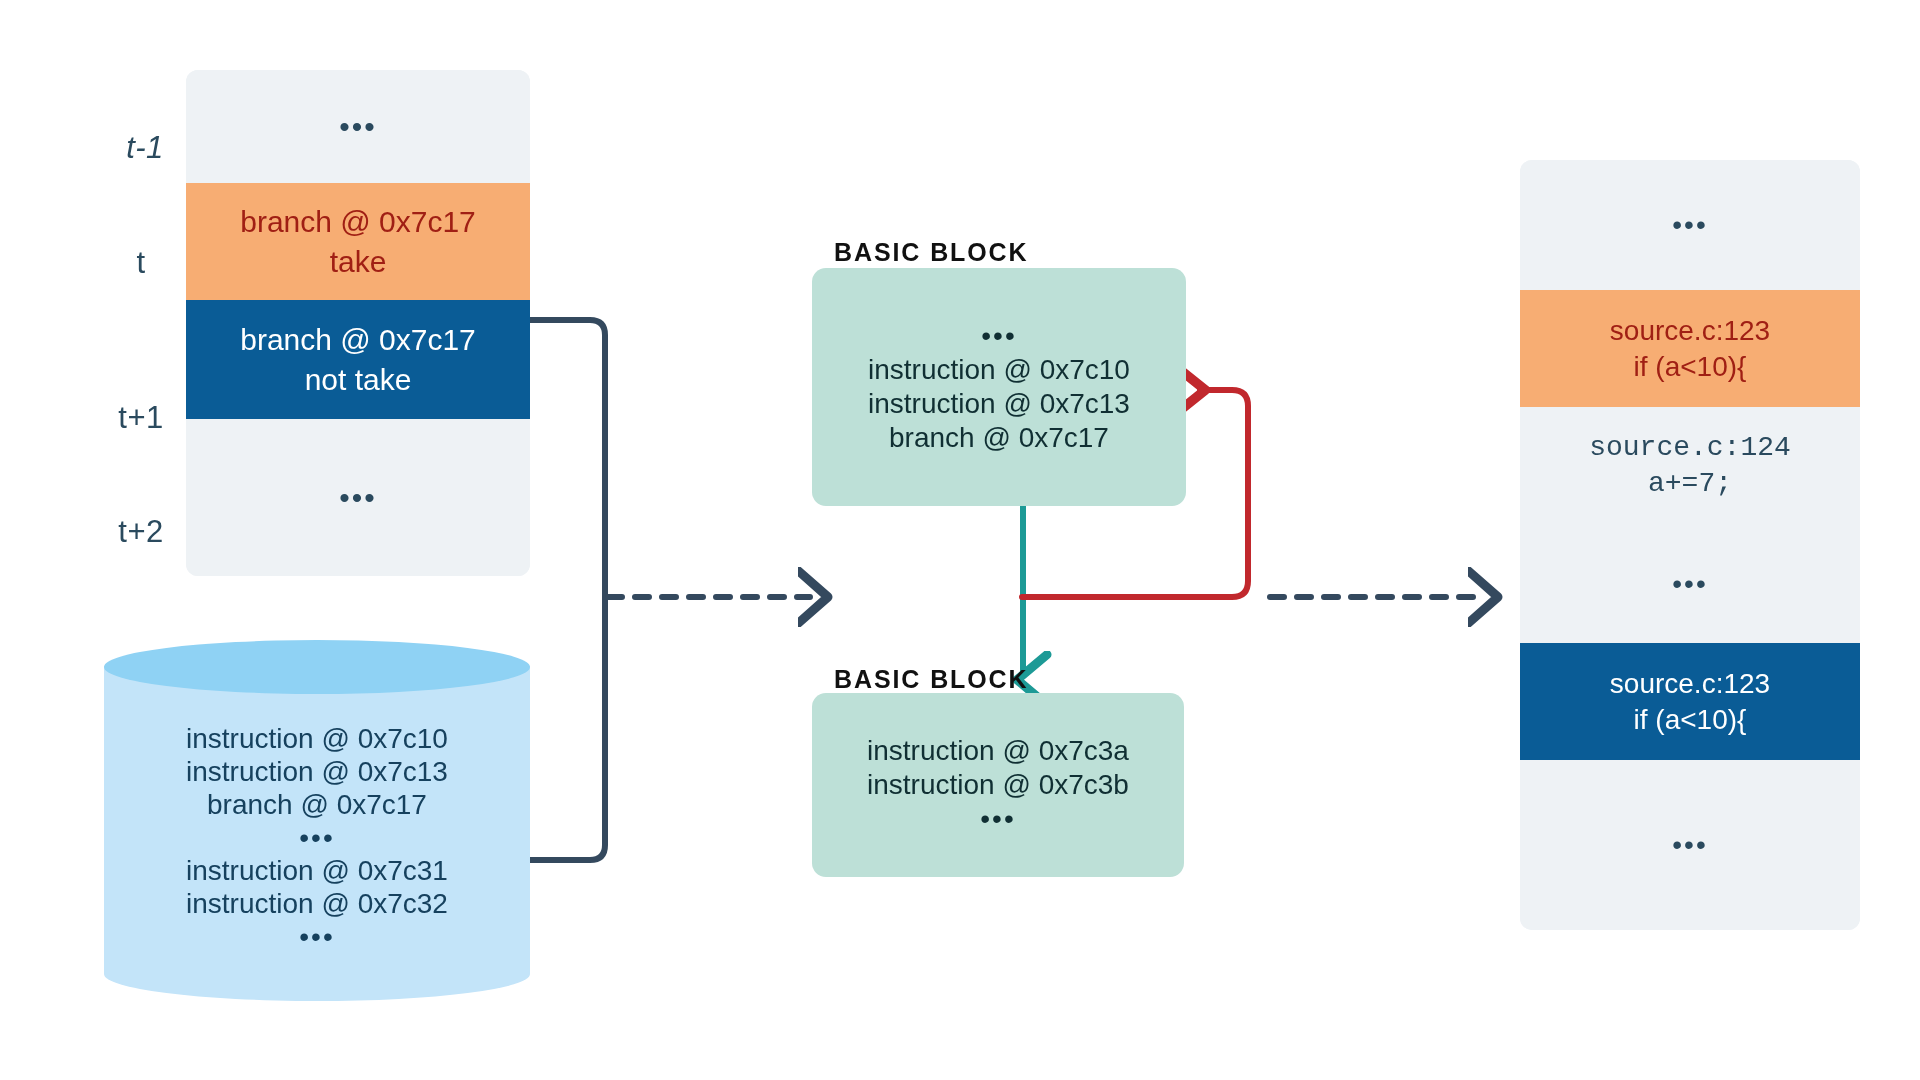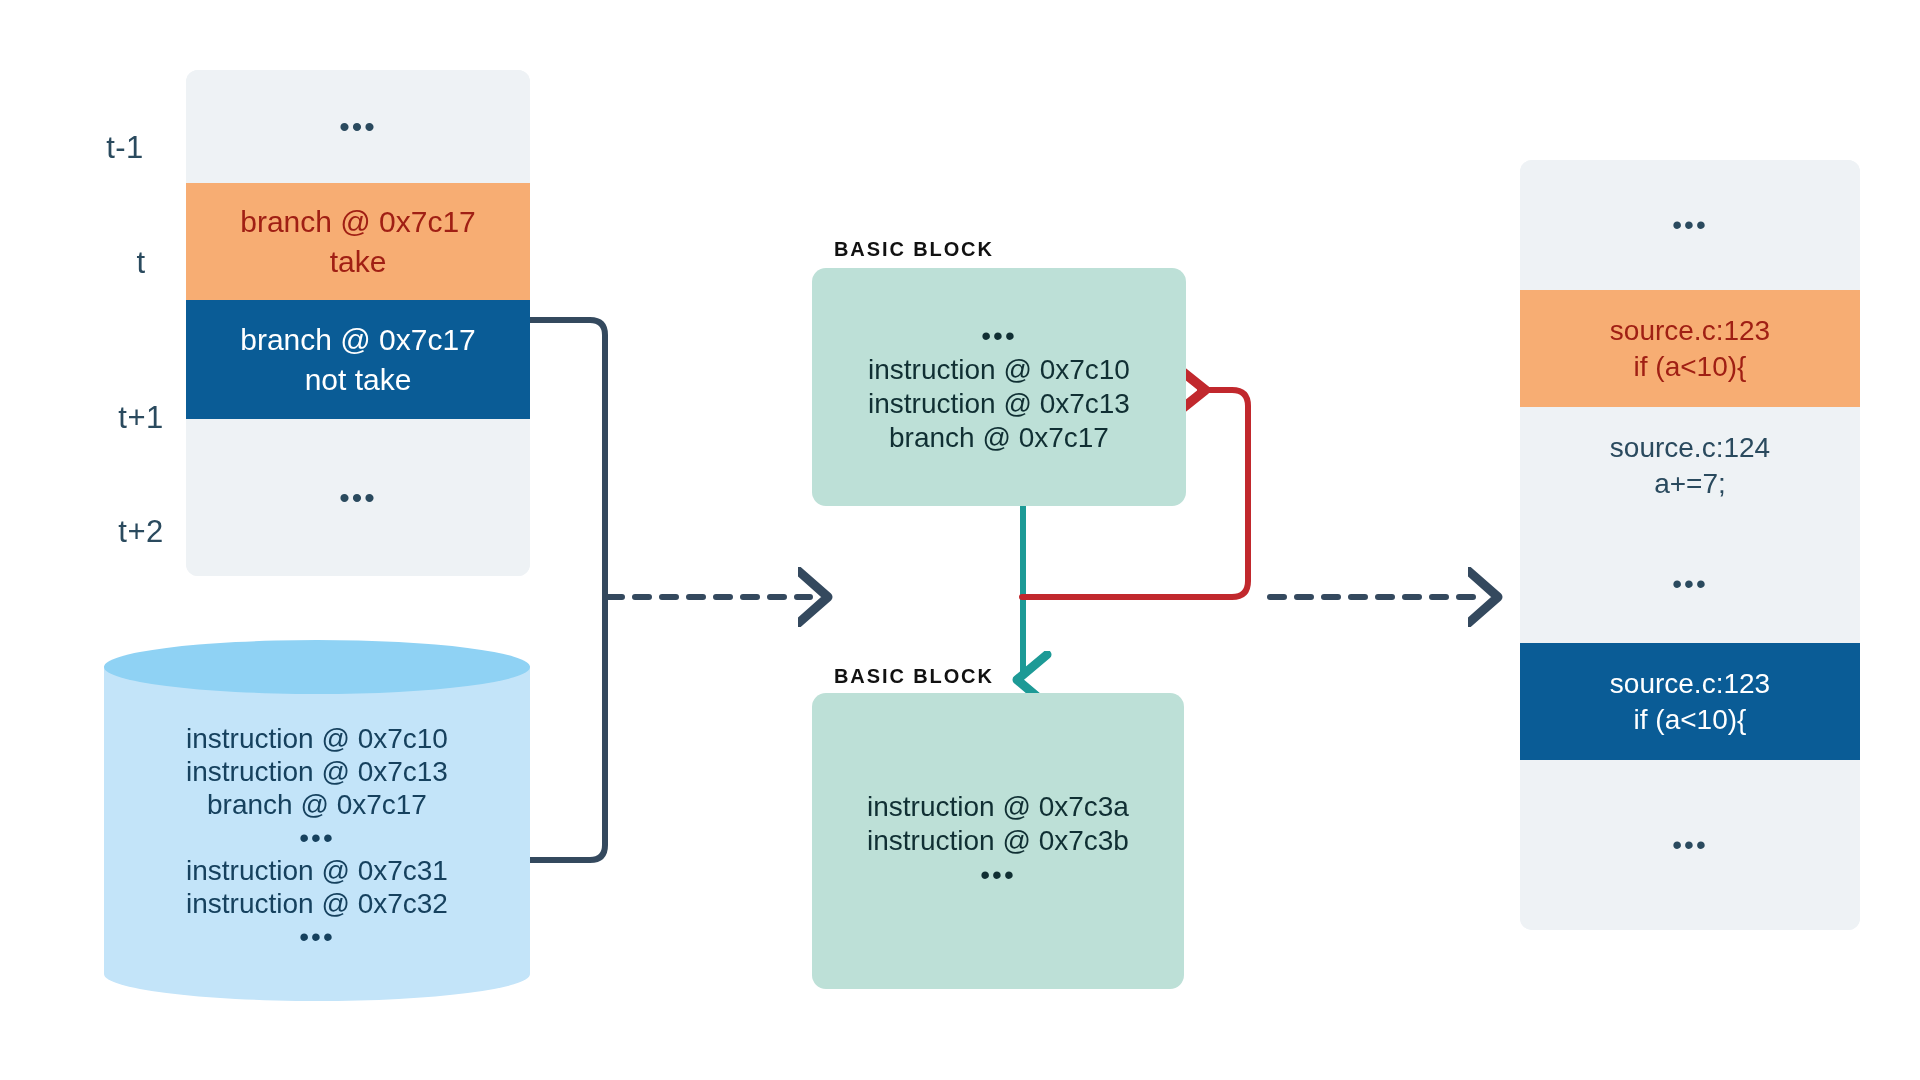--- a/index.html
+++ b/index.html
@@ -103,21 +103,21 @@
     color: #16415e;
     text-align: center;
     line-height: 1.18;
   }
   .cyl-text div { white-space: nowrap; }
   .dots { letter-spacing: 2px; }
 
   
   .bb-label {
     position: absolute;
-    font-size: 20px;
+    font-size: 25px;
     font-weight: bold;
     letter-spacing: 1.9px;
     color: #111111;
   }
   .bb {
     position: absolute;
     background: #bde0d7;
     border-radius: 14px;
     font-size: 28px;
     color: #102f33;
@@ -138,21 +138,21 @@
   .src-row {
     position: absolute;
     left: 0;
     width: 100%;
     box-sizing: border-box;
     font-size: 28px;
     line-height: 1.28;
   }
   .src-blank   { background: #eef2f5; color: #2a4a5e; letter-spacing: 2px; }
   .src-take    { background: #f7ad73; color: #a01f14; }
-  .src-plain   { background: #eef2f5; color: #2a4a5e; }
+  .src-plain   { background: #eef2f5; color: #2a4a5e; font-family: Liberation Mono, monospace; }
   .src-nottake { background: #0a5c96; color: #ffffff; }
 
   
   #connectors {
     position: absolute;
     left: 0; top: 0;
     width: 1920px;
     height: 1080px;
     pointer-events: none;
   }
@@ -179,21 +179,21 @@
 
     <line x1="608" y1="597" x2="810" y2="597" stroke="#34495e" stroke-width="6" stroke-dasharray="14 13" stroke-linecap="round" marker-end="url(#arrow-dashed)"></line>
 
     <line x1="1270" y1="597" x2="1480" y2="597" stroke="#34495e" stroke-width="6" stroke-dasharray="14 13" stroke-linecap="round" marker-end="url(#arrow-dashed)"></line>
 
     <line x1="1023" y1="506" x2="1023" y2="678" stroke="#1d9a96" stroke-width="6" marker-end="url(#arrow-teal)"></line>
 
     <path d="M 1022 597 L 1232 597 Q 1248 597 1248 581 L 1248 406 Q 1248 390 1232 390 L 1200 390" fill="none" stroke="#c1282d" stroke-width="6" stroke-linecap="round" stroke-linejoin="round" marker-end="url(#arrow-red)"></path>
   </svg>
 
-  <div class="abs tl-label" style="left:80px; top:130px;">t-1</div>
+  <div class="abs tl-label" style="left:100px; top:130px;font-style:italic;">t-1</div>
   <div class="abs tl-label" style="left:96px; top:245px;">t</div>
   <div class="abs tl-label" style="left:96px; top:368px;margin-top:32px;">t+1</div>
   <div class="abs tl-label" style="left:96px; top:490px;margin-top:24px;">t+2</div>
 
   <div class="abs" id="timeline-panel">
 
     <div class="tl-row tl-row-blank center-text ellipsis" style="top:0px; height:113px;">•••</div>
 
     <div class="tl-row tl-row-take center-text" style="top:113px; height:117px;">
       <div>branch @ 0x7c17</div>
@@ -227,21 +227,21 @@
 
   <div class="bb center-text" style="left:812px; top:268px; width:374px; height:238px;">
     <div class="dots">•••</div>
     <div>instruction @ 0x7c10</div>
     <div>instruction @ 0x7c13</div>
     <div>branch @ 0x7c17</div>
   </div>
 
   <div class="abs bb-label" style="left:834px; top:665px;">BASIC BLOCK</div>
 
-  <div class="bb center-text" style="left:812px; top:693px; width:372px; height:296px;">
+  <div class="bb center-text" style="left:812px; top:693px; width:372px; height:184px;">
     <div>instruction @ 0x7c3a</div>
     <div>instruction @ 0x7c3b</div>
     <div class="dots">•••</div>
   </div>
 
   <div class="abs" id="source-panel">
 
     <div class="src-row src-blank center-text" style="top:0px; height:130px;">•••</div>
 
     <div class="src-row src-take center-text" style="top:130px; height:117px;">

